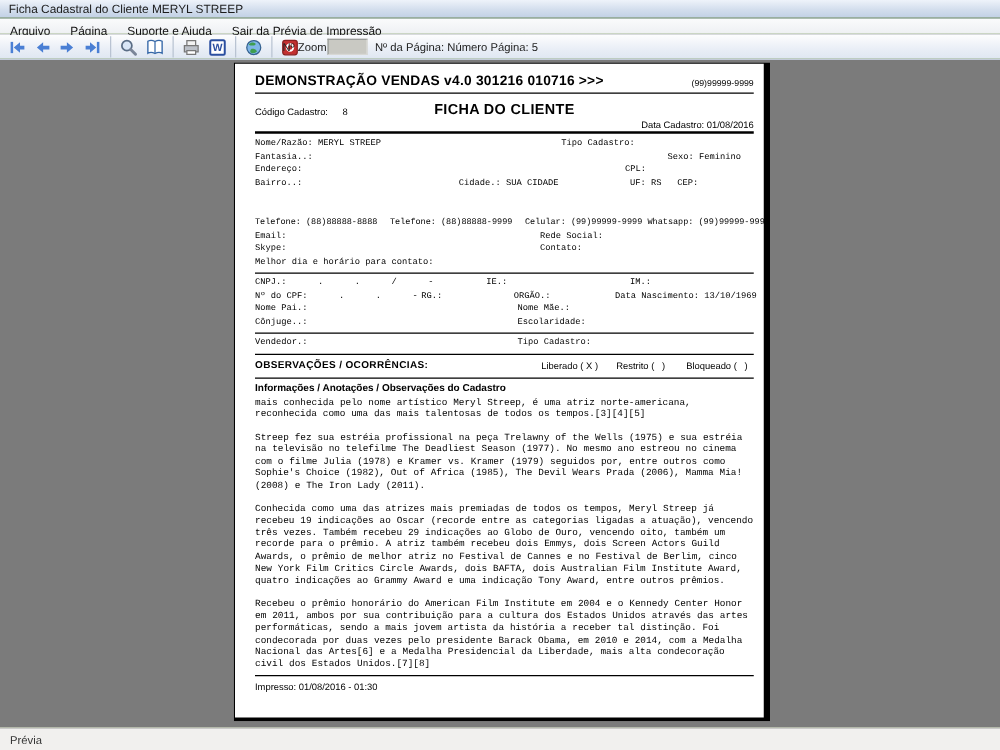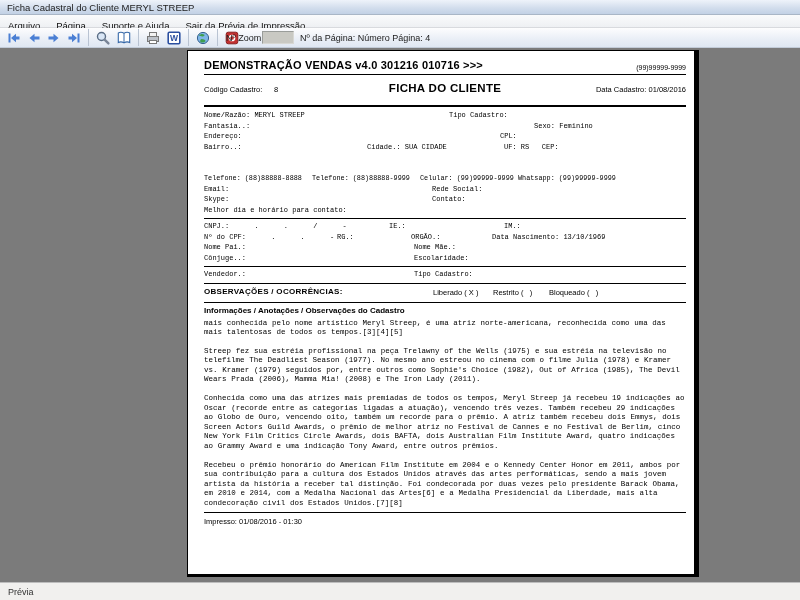--- a/index.html
+++ b/index.html
@@ -28,37 +28,37 @@
   .tsep { position:absolute; top:1px; width:1px; height:17px; background:#b9c3d2; }
   #zoom-label { position:absolute; left:226px; top:5px; font-size:9px; color:#222; }
   #zoom-input { position:absolute; left:262px; top:3px; width:32px; height:13px;
     background:#c9c9c3; border:1px solid #9a9d9a; border-right-color:#d8d8d4;
     border-bottom-color:#d8d8d4; font-size:9px; padding:0 2px; }
   #page-label { position:absolute; left:300px; top:5px; font-size:9px; color:#222; }
 
   
   #workspace { position:absolute; left:0; top:48px; width:800px; height:534px;
     background:#7b7b7b; overflow:hidden; }
-  #page { position:absolute; left:187px; top:2px; width:512px; height:527px;
+  #page { position:absolute; left:187px; top:2px; width:429px; height:527px;
     background:#ffffff; border:1px solid #000;
     border-right-width:5px; border-bottom-width:3px;
     padding:8px 8px 16px 16px; color:#000; }
 
   
   .doc-header { display:flex; justify-content:space-between; align-items:flex-end; }
   .doc-title { font-size:11px; font-weight:bold; letter-spacing:0.2px; }
   .doc-phone { font-size:7px; }
   hr.rule { border:none; border-top:1px solid #000; margin:3px 0 2px 0; }
   hr.rule2 { border:none; border-top:2px solid #000; margin:4px 0 3px 0; }
   .subheader { position:relative; height:22px; margin-top:4px; }
   .sub-left { position:absolute; left:0; top:6px; font-size:7.5px; }
   .sub-val { position:absolute; left:70px; top:6px; font-size:7.5px; }
   .sub-center { position:absolute; left:0; right:0; top:3px; text-align:center;
     font-size:11.5px; font-weight:bold; letter-spacing:0.3px; }
-  .sub-right { position:absolute; right:0; top:6px; font-size:7.5px; }
+  .sub-right { position:absolute; right:0; top:16px; font-size:7.5px; }
 
   .fieldsec { position:relative; }
   .frow { position:relative; height:10.5px;
     font-family:"Liberation Mono", monospace; font-size:7px; }
   .frow.small { font-size:6.8px;margin-top:21px; }
   .fcell { position:absolute; top:1px; white-space:pre; }
 
   .obsrow { position:relative; height:13px; margin-top:2px; }
   .obs-label { position:absolute; left:0; top:1px; font-size:8px; font-weight:bold;
     letter-spacing:0.3px; }
@@ -132,21 +132,21 @@
 
     <span class="tbtn" style="left:152px; top:2px" hidden=""></span>
 
     <span class="tbtn" style="left:224px"><svg width="16" height="16" viewBox="0 0 16 16">
           <rect x="2.2" y="2.2" width="11.6" height="11.6" rx="2" fill="#c23030" stroke="#8a1f1f" stroke-width="1"></rect>
           <circle cx="8" cy="8" r="2.6" fill="none" stroke="#ffffff" stroke-width="1.5"></circle>
         </svg></span>
 
     <span id="zoom-label">Nº Zoom</span>
     <input id="zoom-input" value="" style="">
-    <span id="page-label">Nº da Página: Número Página: 4</span>
+    <span id="page-label">Nº da Página: Número Página: 5</span>
   </div>
 
   <div id="workspace">
     <div id="page">
 
       <div class="doc-header">
         <span class="doc-title">DEMONSTRAÇÃO VENDAS v4.0 301216 010716 &gt;&gt;&gt;</span>
         <span class="doc-phone">(99)99999-9999</span>
       </div>
       <hr class="rule">

